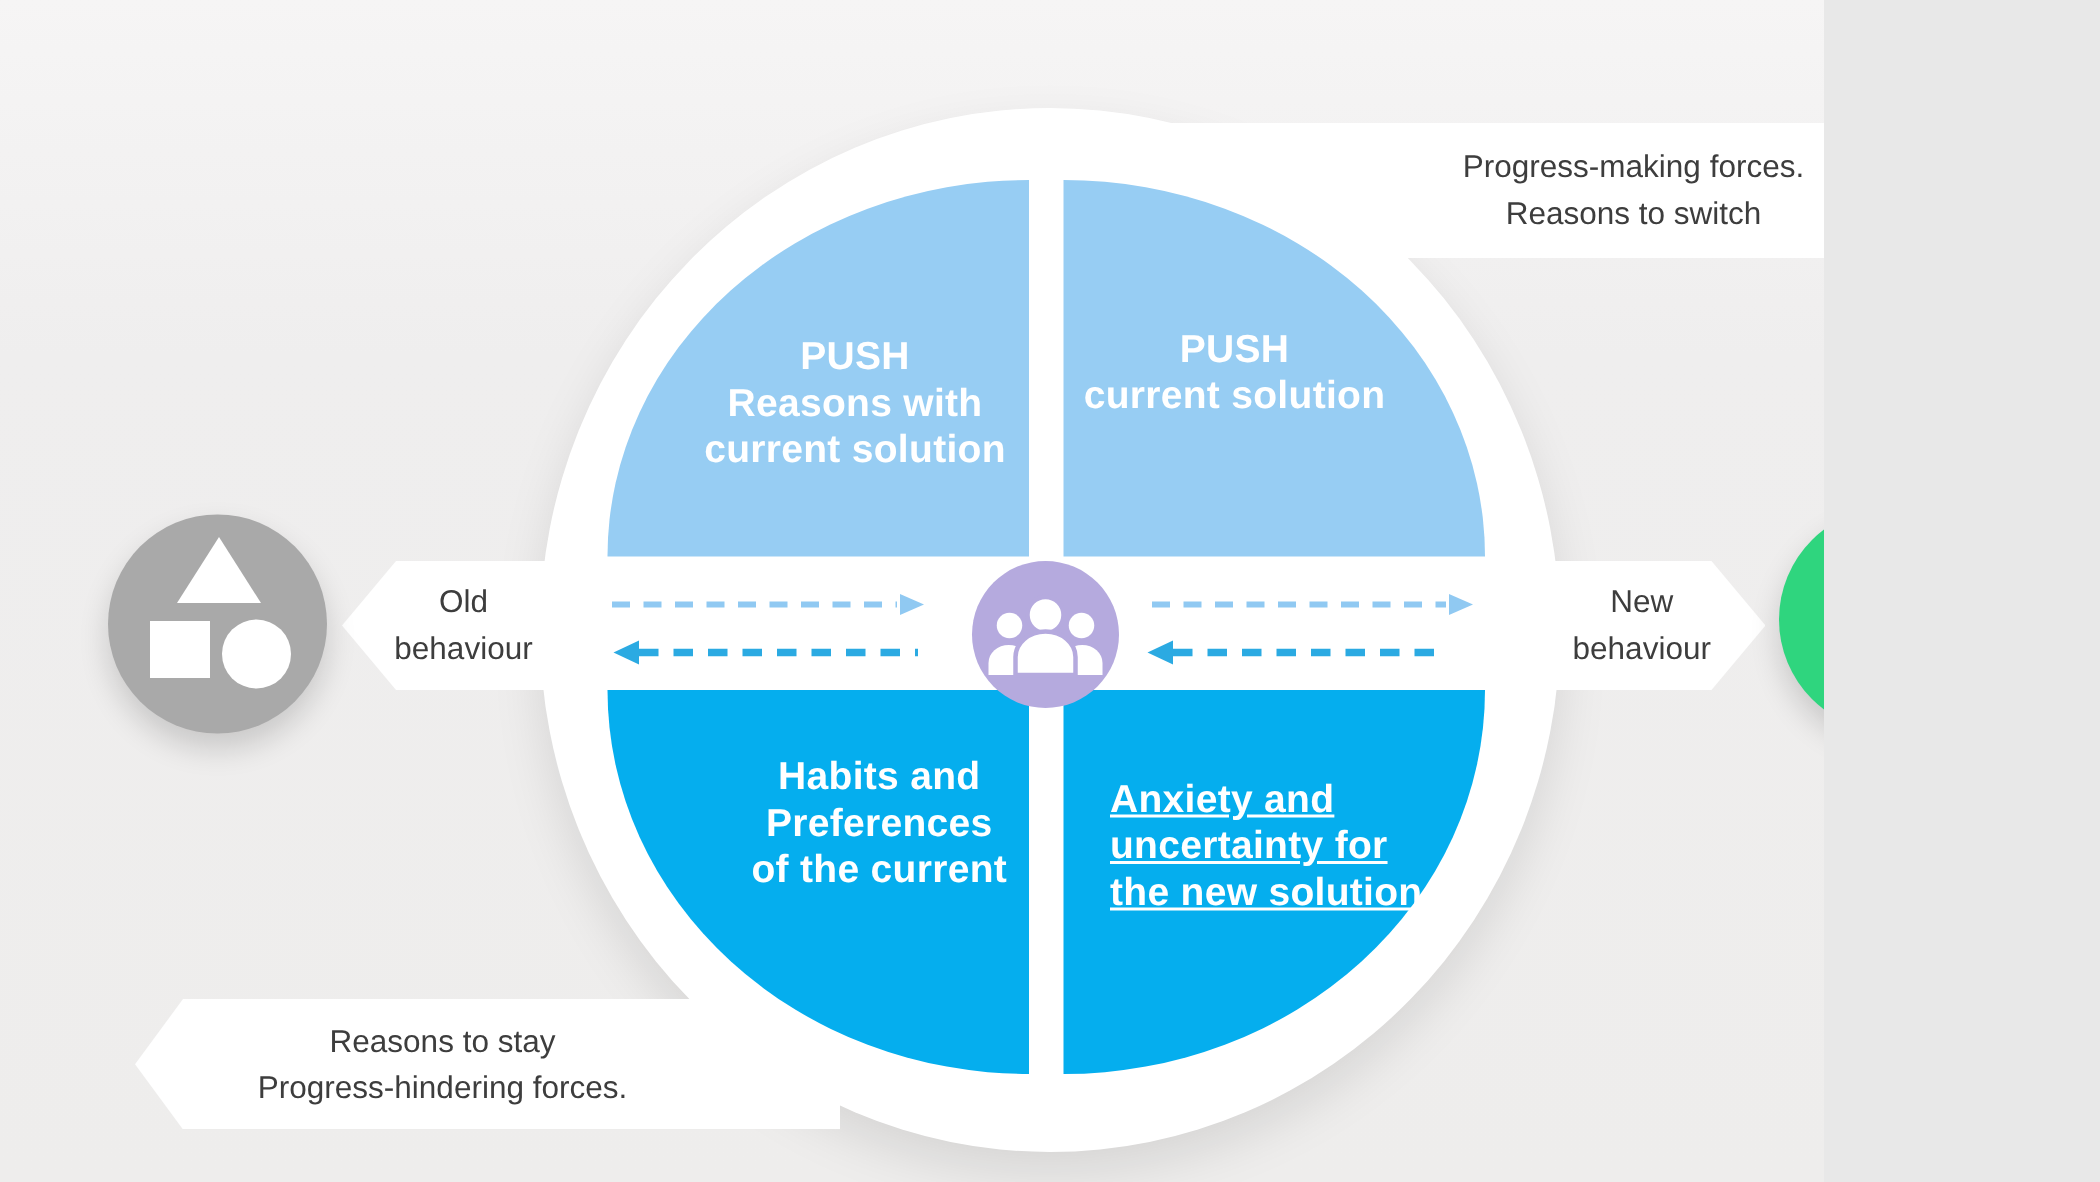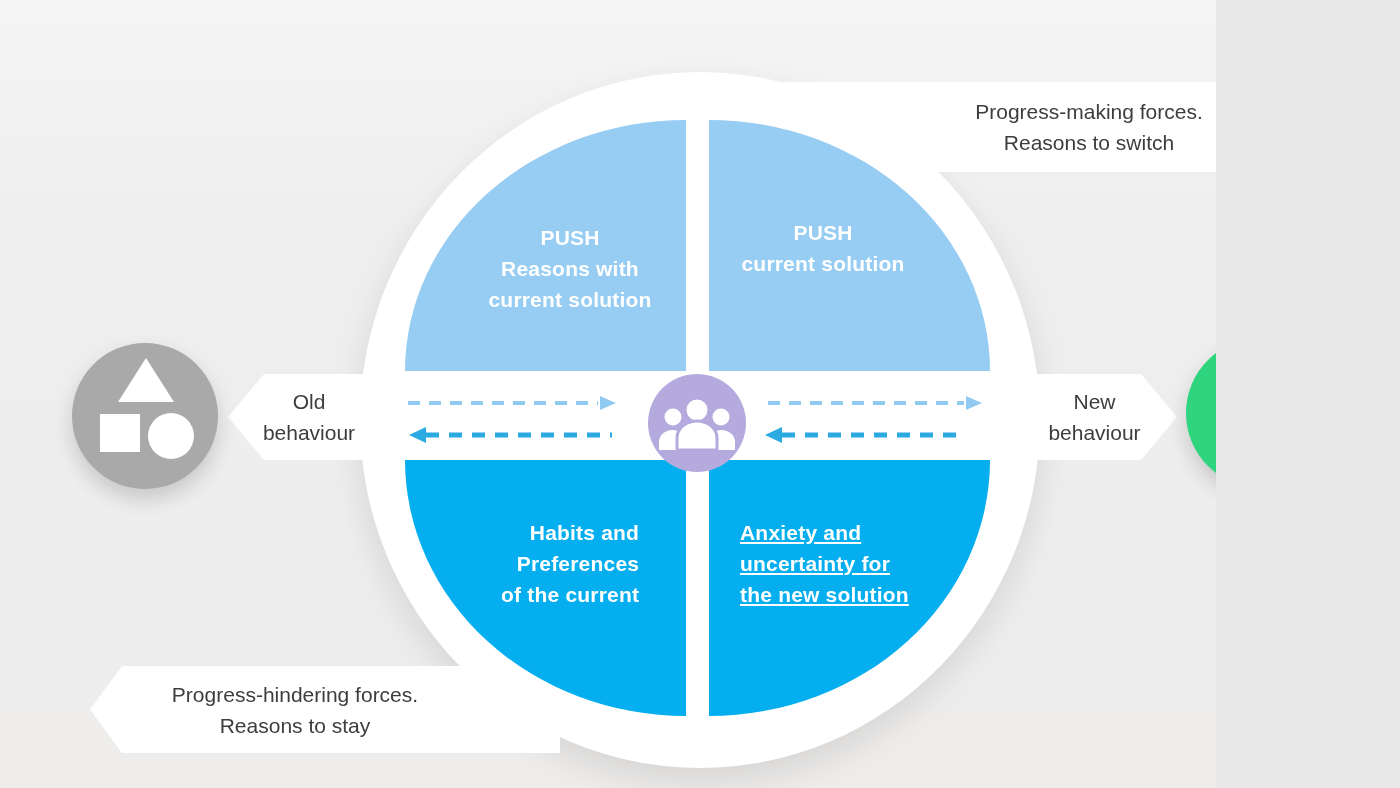--- a/index.html
+++ b/index.html
@@ -46,25 +46,25 @@
 
   
   .q { position:absolute; z-index:3; }
   .q.tl { left:405px; top:120px; width:281px; height:251px; background:#97cdf3; border-top-left-radius:100% 100%; }
   .q.tr { left:709px; top:120px; width:281px; height:251px; background:#97cdf3; border-top-right-radius:100% 100%; }
   .q.bl { left:405px; top:460px; width:281px; height:256px; background:#05aeee; border-bottom-left-radius:100% 100%; }
   .q.br { left:709px; top:460px; width:281px; height:256px; background:#05aeee; border-bottom-right-radius:100% 100%; }
 
   .qtext {
     position:absolute; z-index:4; color:#ffffff;
-    font-size:21px; line-height:31px; font-weight:600; letter-spacing:0.2px;
+    font-size:26px; line-height:31px; font-weight:600; letter-spacing:0.2px;
   }
   .qtext.push   { left:450px; top:222px; width:240px; text-align:center; }
   .qtext.pull   { left:703px; top:217px; width:240px; text-align:center; }
-  .qtext.habit  { left:501px; top:517px; text-align:right; }
+  .qtext.habit  { left:501px; top:502px; text-align:center; }
   .qtext.anxiety{ left:740px; top:517px; text-align:left;text-decoration:underline; }
 
   .dashes { position:absolute; left:220px; top:370px; z-index:4; }
 
   
   .centre {
     position:absolute; left:648px; top:374px; width:98px; height:98px;
     background:#b5aade; border-radius:50%; z-index:5;
   }
   .centre svg { position:absolute; inset:0; }
@@ -82,22 +82,22 @@
 <div class="stage">
 
   <div class="ellipse"></div>
 
   <div class="banner top-right">
     <span>Progress-making forces.</span>
     <span>Reasons to switch</span>
   </div>
 
   <div class="banner bottom-left">
+    <span>Reasons to stay</span>
     <span>Progress-hindering forces.</span>
-    <span>Reasons to stay</span>
   </div>
 
   <div class="band left">
     <span>Old</span>
     <span>behaviour</span>
   </div>
 
   <div class="band right">
     <span>New</span>
     <span>behaviour</span>

